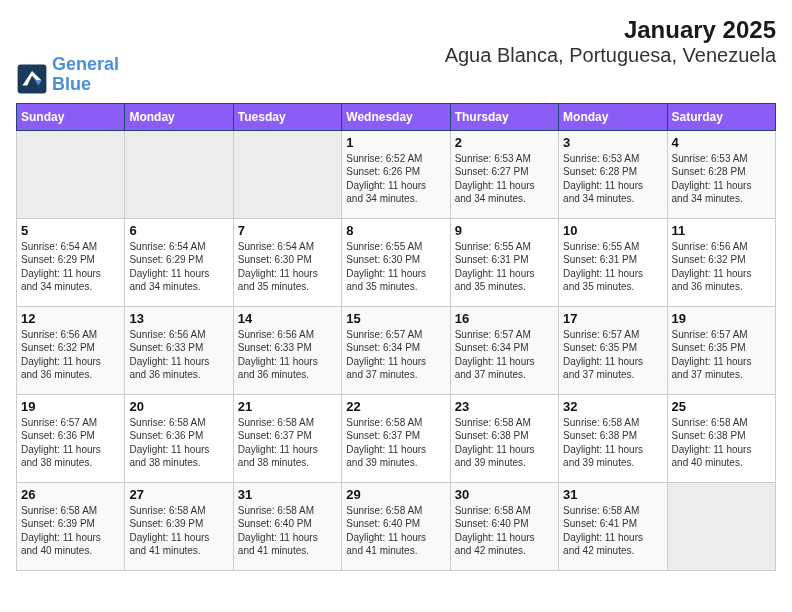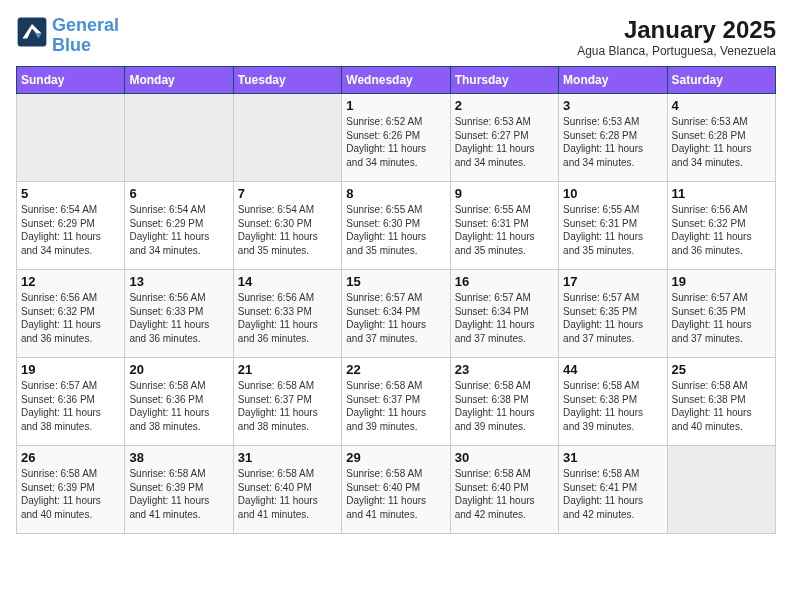--- a/index.html
+++ b/index.html
@@ -11,21 +11,22 @@
       padding: 16px;
     }
     .header {
       display: flex;
       align-items: flex-start;
       justify-content: space-between;
       margin-bottom: 8px;
     }
     .logo {
       display: flex;
-      align-items: flex-start;
+      align-items: flex-end;
+      margin-top: 39px;
     }
     .logo-text {
       font-size: 18px;
       font-weight: bold;
       color: #1a3a5c;
       line-height: 1.1;
     }
     .logo-text span {
       color: #4a90d9;
     }
@@ -36,21 +37,21 @@
     }
     .title-block {
       text-align: right;
     }
     .month-title {
       font-size: 24px;
       font-weight: bold;
       color: #1a1a1a;
     }
     .subtitle {
-      font-size: 12px;
+      font-size: 20px;
       color: #333;
     }
     table {
       width: 100%;
       border-collapse: collapse;
       table-layout: fixed;
     }
     thead th {
       background-color: #8b5cf6;
       color: #fff;
@@ -286,21 +287,21 @@
 and 39 minutes.</div>
         </td>
         <td>
           <div class="day-num">23</div>
           <div class="day-info" style="white-space: pre-line;">Sunrise: 6:58 AM
 Sunset: 6:38 PM
 Daylight: 11 hours
 and 39 minutes.</div>
         </td>
         <td>
-          <div class="day-num">44</div>
+          <div class="day-num">32</div>
           <div class="day-info" style="white-space: pre-line;">Sunrise: 6:58 AM
 Sunset: 6:38 PM
 Daylight: 11 hours
 and 39 minutes.</div>
         </td>
         <td>
           <div class="day-num">25</div>
           <div class="day-info" style="white-space: pre-line;">Sunrise: 6:58 AM
 Sunset: 6:38 PM
 Daylight: 11 hours
@@ -309,21 +310,21 @@
       </tr>
       <tr>
         <td>
           <div class="day-num">26</div>
           <div class="day-info" style="white-space: pre-line;">Sunrise: 6:58 AM
 Sunset: 6:39 PM
 Daylight: 11 hours
 and 40 minutes.</div>
         </td>
         <td>
-          <div class="day-num">38</div>
+          <div class="day-num">27</div>
           <div class="day-info" style="white-space: pre-line;">Sunrise: 6:58 AM
 Sunset: 6:39 PM
 Daylight: 11 hours
 and 41 minutes.</div>
         </td>
         <td>
           <div class="day-num">31</div>
           <div class="day-info" style="white-space: pre-line;">Sunrise: 6:58 AM
 Sunset: 6:40 PM
 Daylight: 11 hours

